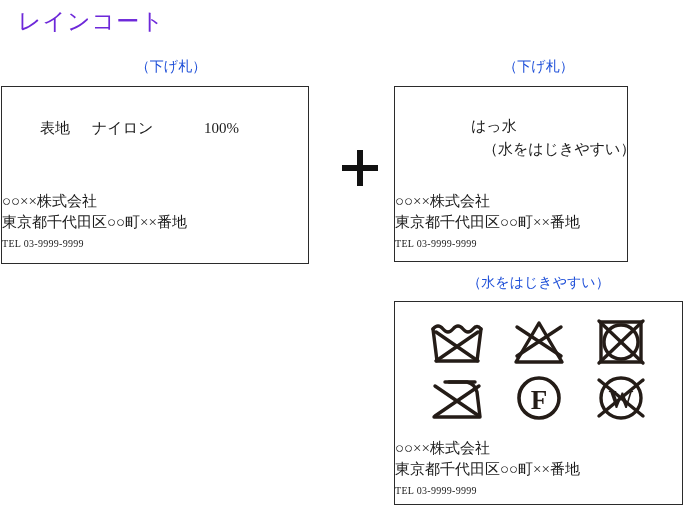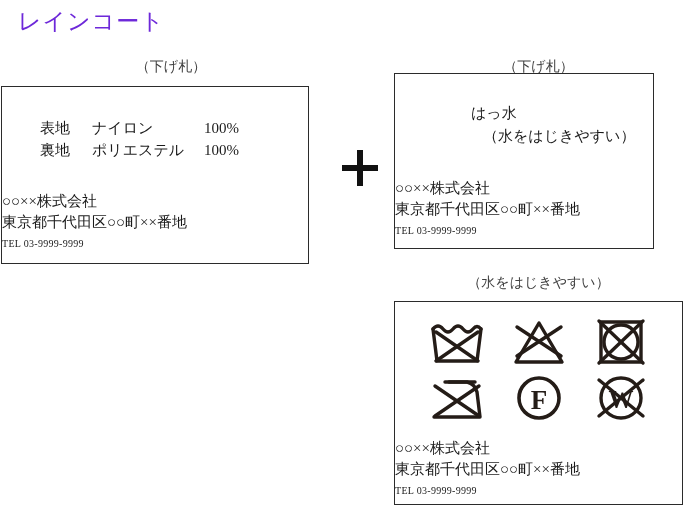--- a/index.html
+++ b/index.html
@@ -25,21 +25,21 @@
     line-height: 1.2;
     color: #6d28d9;
     white-space: nowrap;
   }
 
   .caption {
     position: absolute;
     font-size: 14px;
     text-align: center;
     white-space: nowrap;
-    color: #404040;
+    color: #1d4ed8;
   }
 
   .tag-box {
     position: absolute;
     border: 1.3px solid #2b2b2b;
     background: #ffffff;
     box-sizing: border-box;
   }
 
   
@@ -89,21 +89,21 @@
   }
   #plus-sign .bar-v {
     position: absolute;
     left: 17px; top: 2px;
     width: 6px; height: 36px;
     background: #111111;
   }
 
   
   #caption-hangtag-2 { left: 394px; top: 58px;  width: 289px; }
-  #box-hangtag-2     { left: 394px; top: 73px;  width: 260px; height: 176px; }
+  #box-hangtag-2     { left: 394px; top: 86px;  width: 234px; height: 176px; }
 
   .feature-block {
     position: absolute;
     left: 76px;
     top: 28px;
     font-size: 15px;
     line-height: 23px;
     white-space: nowrap;
   }
   .feature-block .sub { display: block; padding-left: 12px; text-align: center; }
@@ -140,23 +140,20 @@
 <div class="page-title">レインコート</div>
 
 <div class="caption" id="caption-hangtag-1">（下げ札）</div>
 
 <div class="tag-box" id="box-hangtag-1">
 
   <div class="fiber-block">
     <span class="fiber-row">
       <span class="lbl">表地</span><span class="mat">ナイロン</span><span class="pct">100%</span>
     </span>
-    <span class="fiber-row">
-      <span class="lbl">裏地</span><span class="mat">ポリエステル</span><span class="pct">100%</span>
-    </span>
   </div>
 
   <div class="company-block" id="company-1">
     <div>○○××株式会社</div>
     <div>東京都千代田区○○町××番地</div>
     <div class="tel">TEL  03-9999-9999</div>
   </div>
 
 </div>
 

